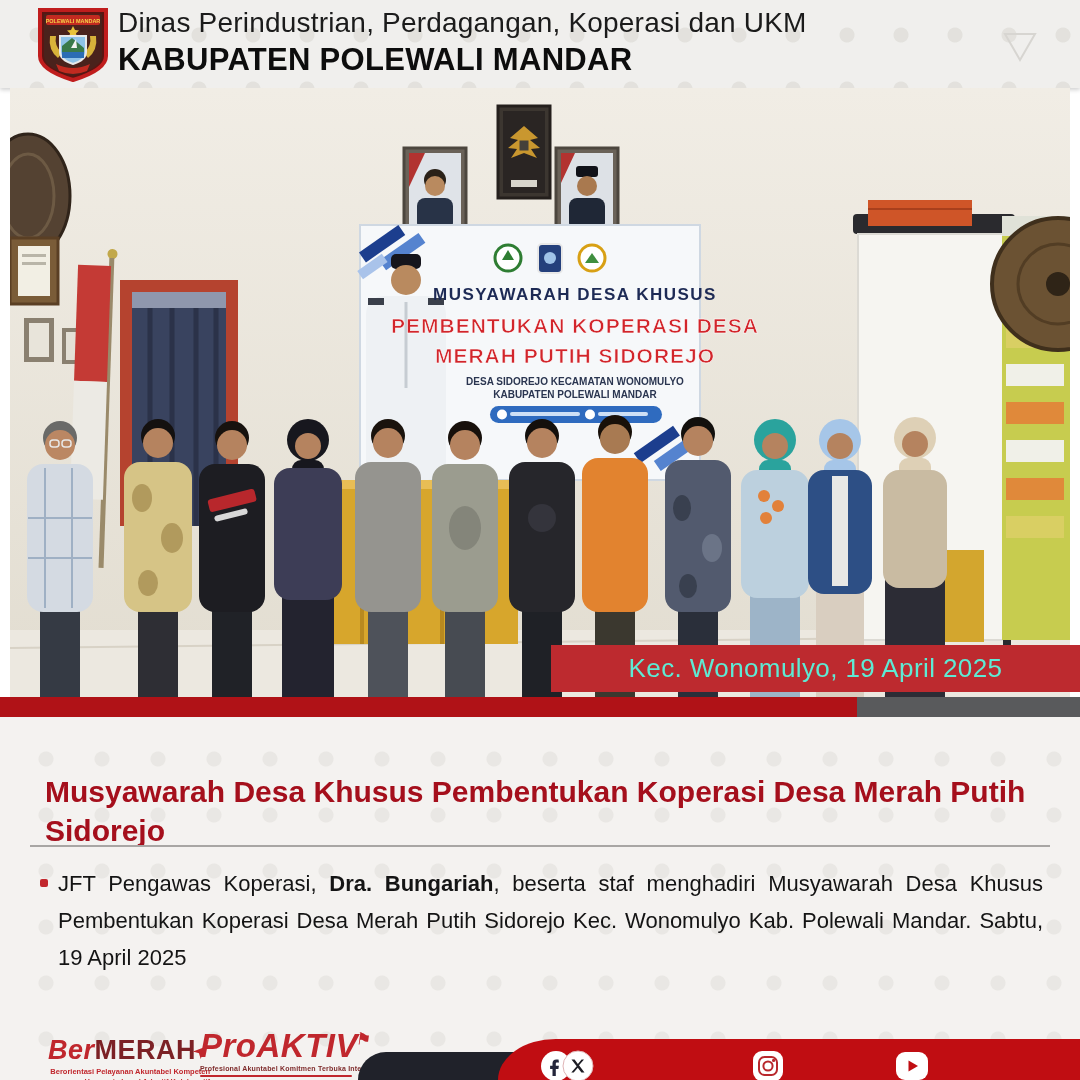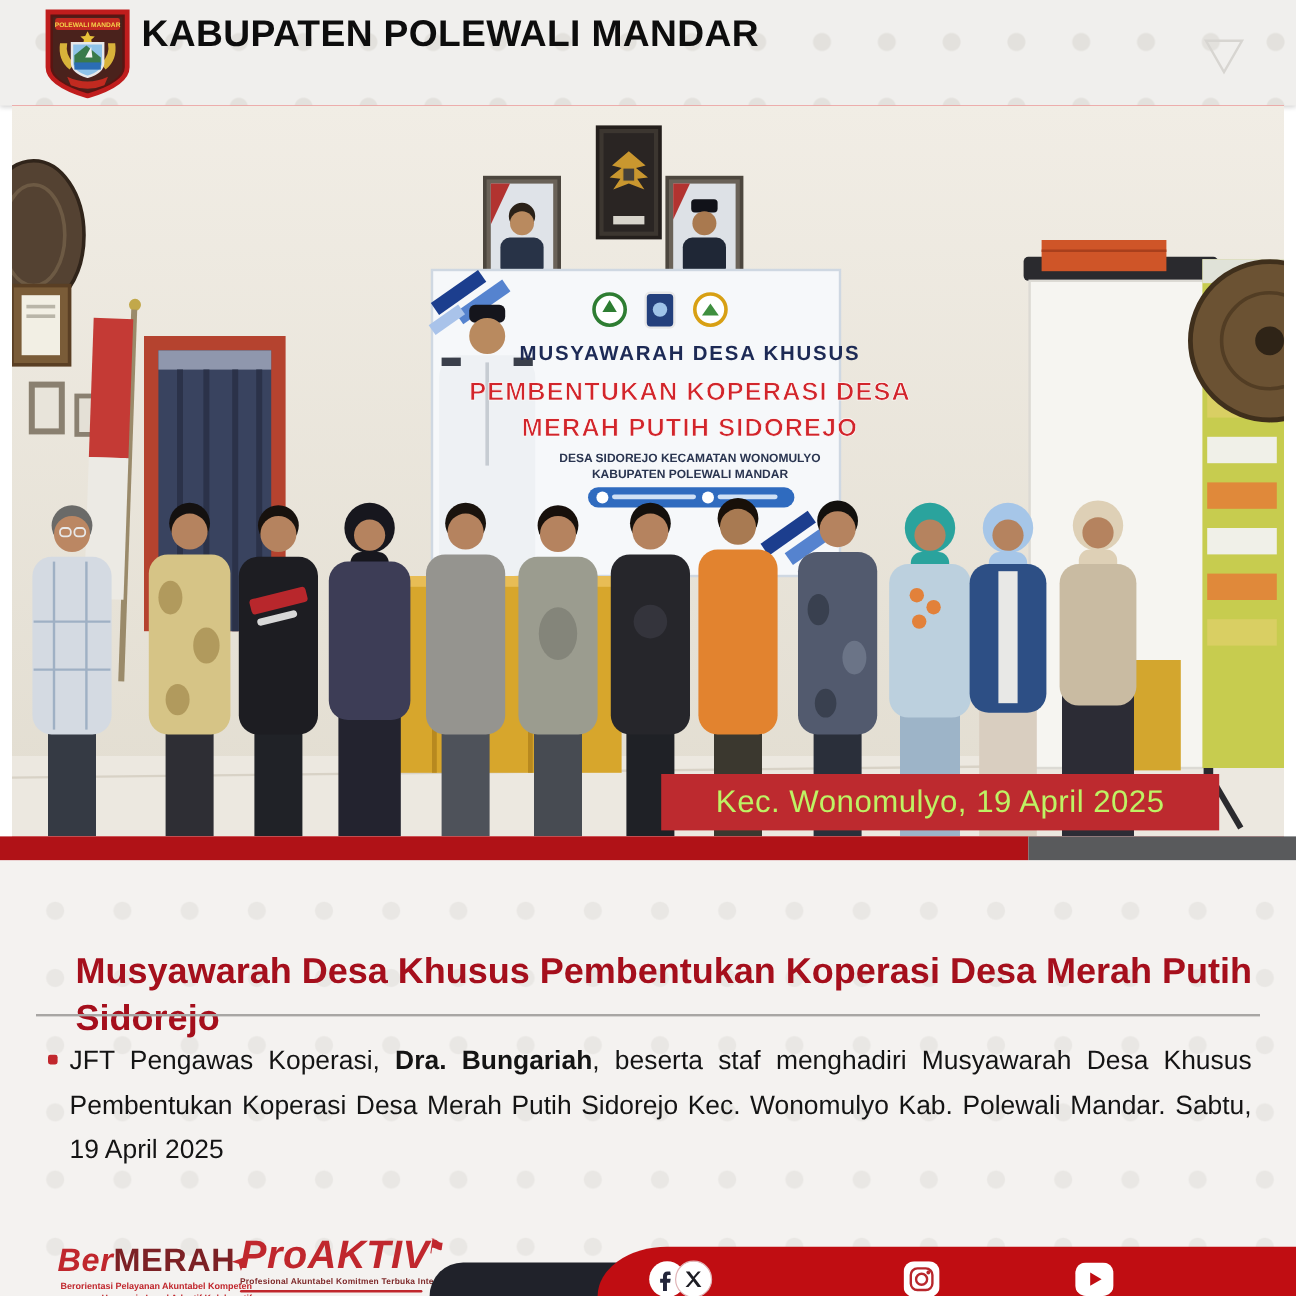--- a/index.html
+++ b/index.html
@@ -12,34 +12,34 @@
     background-image:radial-gradient(#e3e1dd 7px,transparent 8px);
     background-size:54px 54px;background-position:10px 8px;
     box-shadow:0 2px 4px rgba(0,0,0,.18);}
   .h-titles{position:absolute;left:118px;top:7px;}
   .h-line1{font-size:28px;color:#1b1b1b;letter-spacing:.2px;}
   .h-line2{font-size:31px;font-weight:bold;color:#0d0d0d;margin-top:3px;letter-spacing:.3px;}
   .tri-dec{position:absolute;left:1002px;top:30px;}
 
   
   .photo{position:absolute;left:10px;top:88px;width:1060px;height:609px;overflow:hidden;background:#ef4444;}
-  .caption{position:absolute;left:551px;top:645px;width:465px;height:47px;
-    background:#bd2a2f;color:#bef264;font-size:26px;letter-spacing:.4px;
+  .caption{position:absolute;left:551px;top:645px;width:529px;height:47px;
+    background:#bd2a2f;color:#5eead4;font-size:26px;letter-spacing:.4px;
     display:flex;align-items:center;justify-content:center;}
 
   
   .stripe-red{position:absolute;left:0;top:697px;width:857px;height:20px;background:#b01217;}
   .stripe-gray{position:absolute;left:857px;top:697px;width:223px;height:20px;background:#595a5c;}
 
   
   .lower{position:absolute;left:0;top:717px;width:1080px;height:363px;
     background-color:#f4f2f0;
     background-image:radial-gradient(#e9e7e4 7px,transparent 8px);
     background-size:56px 56px;background-position:18px 14px;}
-  .headline{position:absolute;left:45px;top:55px;width:990px;margin:18px;
+  .headline{position:absolute;left:45px;top:55px;width:990px;margin:0;
     font-size:30px;line-height:39px;font-weight:bold;color:#a50f1c;}
   .divider{position:absolute;left:30px;top:128px;width:1020px;height:2px;background:#a8a6a4;}
   .bodytext{position:absolute;left:40px;top:148px;width:1003px;
     font-size:22px;line-height:37px;color:#141414;text-align:justify;padding-left:18px;box-sizing:border-box;}
   .bullet{position:absolute;left:0;top:14px;width:8px;height:8px;background:#c1272d;border-radius:2px;}
 
   
   .berakhlak{position:absolute;left:48px;top:318px;}
   .ber-main{font-size:27px;font-weight:800;letter-spacing:.5px;}
   .ber-prefix{color:#c0272d;font-style:italic;}
@@ -71,20 +71,21 @@
       <path d="M37 20 l2 4 4 .4 -3 2.8 .9 4 -3.9 -2.2 -3.9 2.2 .9 -4 -3 -2.8 4 -.4 z" fill="#e8c23a"></path>
       <path d="M14 30 q-2 14 8 22 l4 -5 q-8 -7 -6 -17 z" fill="#d8b23a"></path>
       <path d="M60 30 q2 14 -8 22 l-4 -5 q8 -7 6 -17 z" fill="#d8b23a"></path>
       <path d="M24 30 h26 v16 q0 8 -13 12 q-13 -4 -13 -12 z" fill="#8fc3e8" stroke="#e8e8e8" stroke-width="2"></path>
       <path d="M26 40 l10 -8 12 10 v6 h-22 z" fill="#3a7a4a"></path>
       <path d="M35 42 l5 -9 1 9 z" fill="#f4f4f2"></path>
       <rect x="26" y="46" width="22" height="6" fill="#2b6db4"></rect>
       <path d="M20 58 q17 8 34 0 l-3 7 q-14 6 -28 0 z" fill="#c22a20"></path>
     </svg>
     <div class="h-titles">
+      <div class="h-line1">Dinas Perindustrian, Perdagangan, Koperasi dan UKM</div>
       <div class="h-line2">KABUPATEN POLEWALI MANDAR</div>
     </div>
     <svg class="tri-dec" width="36" height="34" viewBox="0 0 36 34">
       <polygon points="3,4 33,4 18,30" fill="none" stroke="#d7d5d1" stroke-width="2"></polygon>
     </svg>
   </div>
 
   <div class="photo">
     <svg width="1060" height="609" viewBox="0 0 1060 609">
       <defs>

